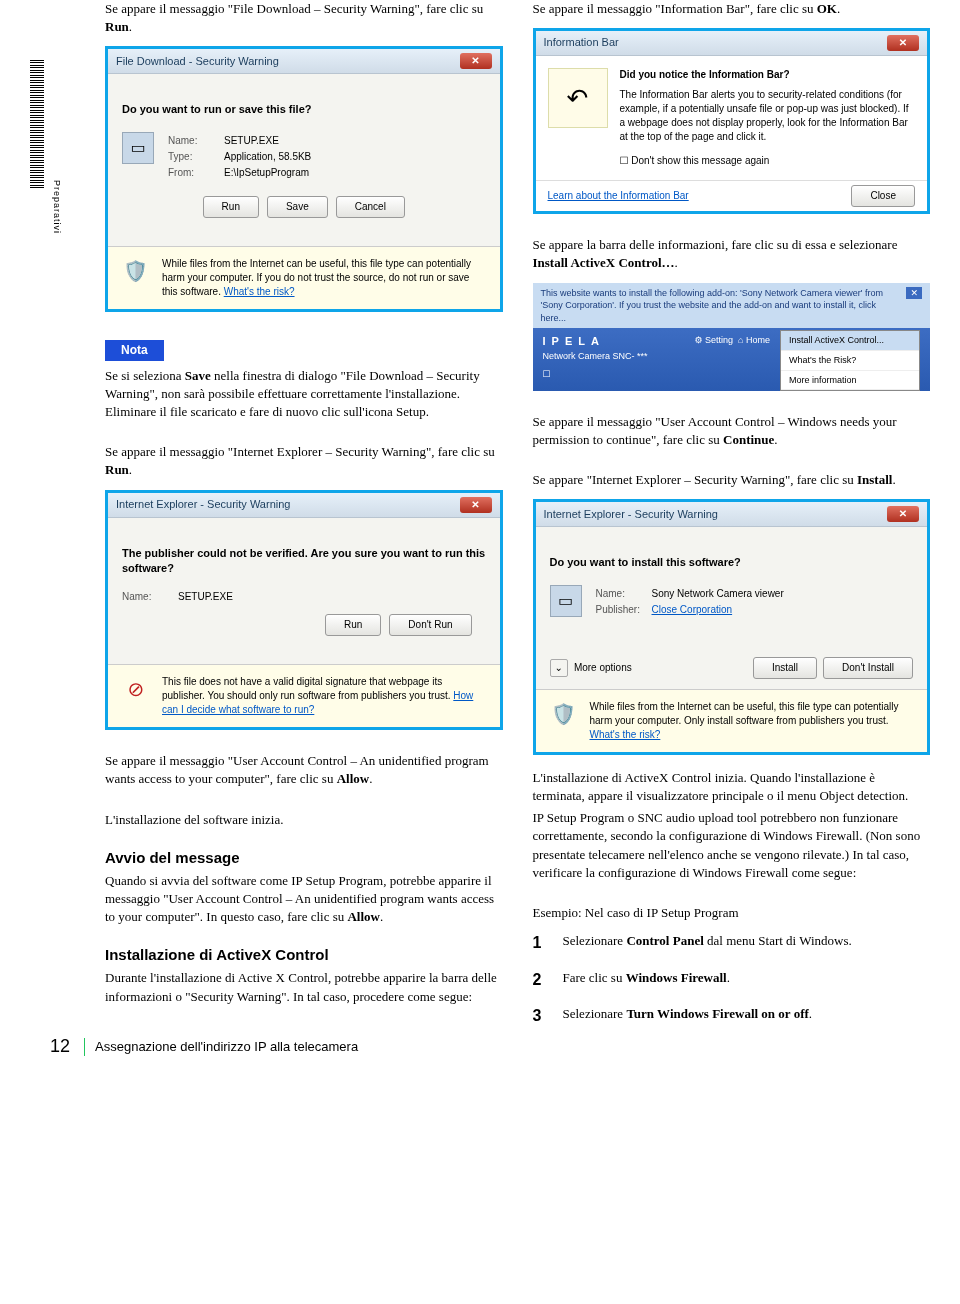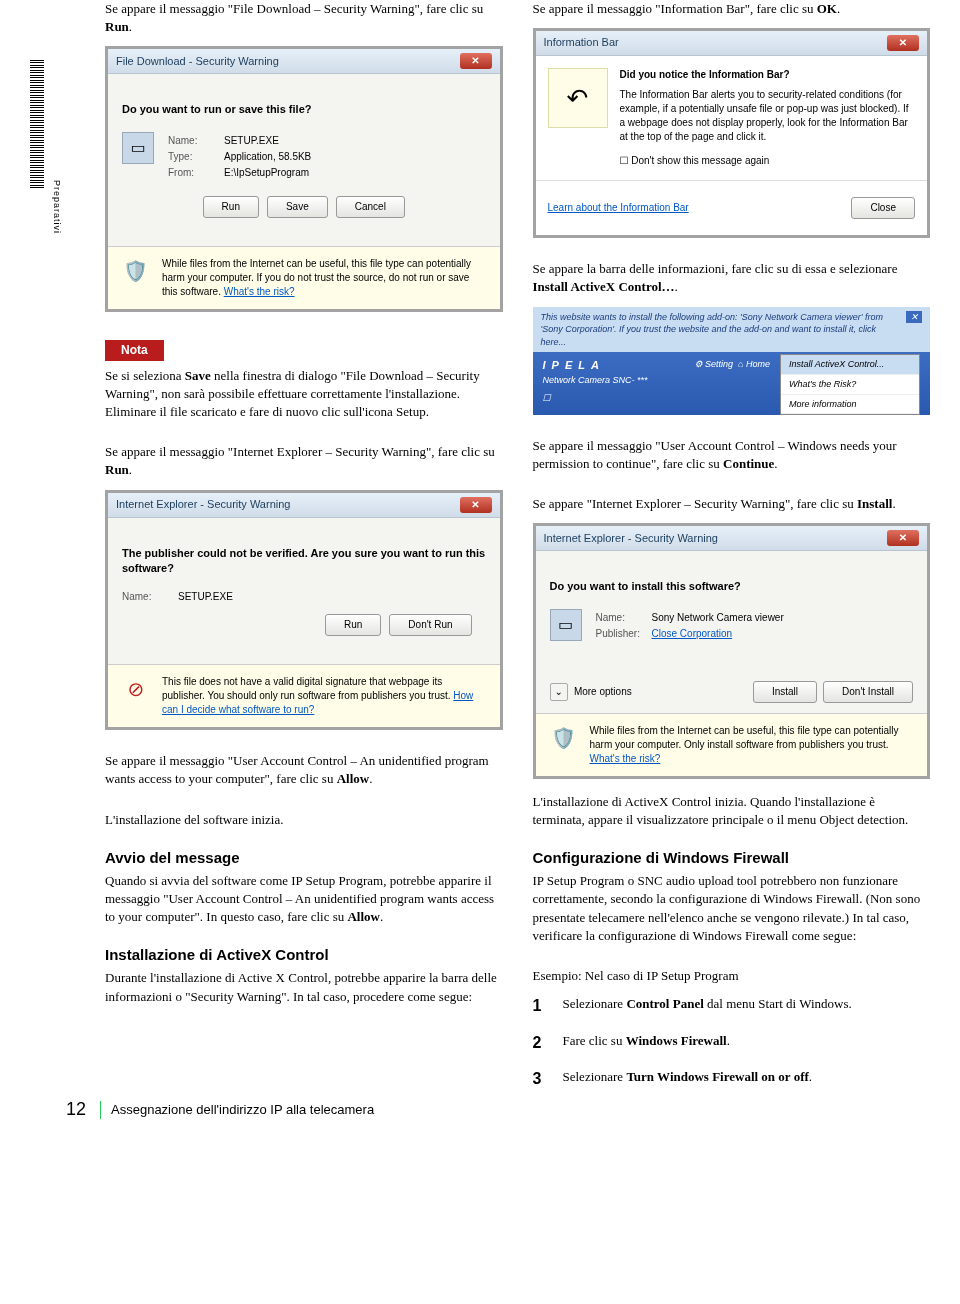--- a/index.html
+++ b/index.html
@@ -3,58 +3,58 @@
 <meta charset="utf-8">
 <style>
   * { box-sizing: border-box; margin: 0; padding: 0; }
   body { font-family: Georgia, 'Times New Roman', serif; font-size: 13px; line-height: 1.4; color: #000; background: #fff; width: 960px; padding: 0 30px 30px 105px; position: relative; }
   .side-tab { position: absolute; left: 50px; top: 180px; font-family: Arial, sans-serif; font-size: 9px; writing-mode: vertical-rl; letter-spacing: 1px; }
   .side-lines { position: absolute; left: 30px; top: 60px; width: 14px; height: 130px; background: repeating-linear-gradient(to bottom, #000 0, #000 1px, transparent 1px, transparent 2.5px); }
   .columns { display: flex; gap: 30px; }
   .col { flex: 1; }
   p { margin-bottom: 4px; }
   .para-gap { margin-top: 22px; }
-  .note-box { display: inline-block; background: #b91c1c; color: #fff; font-family: Arial, sans-serif; font-size: 12px; font-weight: bold; padding: 2px 16px; margin: 14px 0 6px 0; }
+  .note-box { display: inline-block; background: #1d4ed8; color: #fff; font-family: Arial, sans-serif; font-size: 12px; font-weight: bold; padding: 2px 16px; margin: 14px 0 6px 0; }
   h3 { font-family: Arial, Helvetica, sans-serif; font-size: 15px; font-weight: bold; margin: 18px 0 4px 0; }
-  .dlg { border: 3px solid #a3a3a3; background: #f4f4f0; margin: 10px 0 14px 0; font-family: Tahoma, Arial, sans-serif; font-size: 10px; position: relative; }
+  .dlg { border: 3px solid #0ea5e9; background: #f4f4f0; margin: 10px 0 14px 0; font-family: Tahoma, Arial, sans-serif; font-size: 10px; position: relative; }
   .dlg-title { background: linear-gradient(#e6f0f9, #d0dce8); padding: 4px 8px; font-size: 11px; color: #1a3c5c; border-bottom: 1px solid #b8c4d0; display: flex; justify-content: space-between; align-items: center; }
   .close-x { background: linear-gradient(#e07060, #b03020); color: #fff; border-radius: 3px; width: 32px; height: 16px; font-size: 10px; text-align: center; line-height: 16px; font-weight: bold; }
   .dlg-body { padding: 28px 14px; }
   .dlg-q { font-weight: bold; margin-bottom: 14px; font-size: 11px; }
   .dlg-row { display: flex; gap: 14px; align-items: flex-start; }
   .dlg-icon { width: 32px; height: 32px; background: #c8d8e8; border: 1px solid #98a8b8; display: flex; align-items: center; justify-content: center; font-size: 16px; flex-shrink: 0; }
   .dlg-kv { flex: 1; }
   .dlg-kv div { margin: 2px 0; }
   .dlg-lbl { display: inline-block; width: 56px; color: #555; }
   .dlg-btns { display: flex; gap: 8px; justify-content: center; margin-top: 14px; }
   .dlg-btn { background: linear-gradient(#fff, #e4e4e0); border: 1px solid #999; padding: 3px 18px; border-radius: 3px; font-size: 10px; }
   .dlg-warn { background: #fffde8; border-top: 1px solid #ccc; padding: 10px 14px; display: flex; gap: 12px; align-items: flex-start; }
   .shield { width: 28px; height: 28px; flex-shrink: 0; display: flex; align-items: center; justify-content: center; font-size: 20px; }
   .link { color: #0058c6; text-decoration: underline; }
   .info-bar-body { display: flex; gap: 12px; padding: 12px; background: #fff; }
   .info-left { width: 60px; height: 60px; background: #fffce8; border: 1px solid #dda; display: flex; align-items: center; justify-content: center; flex-shrink: 0; }
   .info-left-inner { font-size: 26px; }
   .info-right { flex: 1; }
   .info-right .h { font-weight: bold; margin-bottom: 6px; }
-  .info-footer { display: flex; justify-content: space-between; align-items: center; padding: 16px 12px; background: #fff; border-top: 1px solid #ddd; }
-  .webbar { background: linear-gradient(#4a7ad0, #2a5ab0); color: #fff; padding: 0; margin: 10px 0 14px 0; font-family: Tahoma, Arial, sans-serif; font-size: 9px; font-style: italic; }
+  .info-footer { display: flex; justify-content: space-between; align-items: center; padding: 4px 12px; background: #fff; border-top: 1px solid #ddd; }
+  .webbar { background: linear-gradient(#4a7ad0, #2a5ab0); color: #fff; padding: 0; margin: 10px 0 14px 0; font-family: Tahoma, Arial, sans-serif; font-size: 9px; }
   .webbar-msg { background: #c8dcf2; color: #1a3c7c; padding: 4px 8px; display: flex; justify-content: space-between; align-items: flex-start; }
   .webbar-menu { position: absolute; right: 10px; top: 2px; background: #fff; color: #000; border: 1px solid #888; font-size: 9px; width: 140px; }
   .webbar-menu div { padding: 3px 8px; border-bottom: 1px solid #eee; }
   .webbar-menu .hl { background: #c8dcf2; }
   .webbar-bot { padding: 6px 10px 10px 10px; position: relative; }
   .webbar-brand { font-family: Arial; letter-spacing: 6px; font-size: 11px; font-weight: bold; }
   .webbar-sub { font-size: 9px; }
   .webbar-links { position: absolute; right: 160px; top: 6px; }
   .more-opts { display: flex; align-items: center; gap: 6px; padding: 10px 14px; }
   .more-opts .chev { border: 1px solid #aaa; background: #f4f4f0; padding: 1px 4px; border-radius: 2px; }
   ol.numlist { list-style: none; counter-reset: step; margin-top: 10px; }
   ol.numlist li { counter-increment: step; margin-bottom: 14px; display: flex; gap: 16px; }
   ol.numlist li::before { content: counter(step); font-family: Arial, sans-serif; font-weight: bold; font-size: 16px; min-width: 14px; }
-  .footer { position: absolute; bottom: 12px; left: 66px; display: flex; align-items: center; gap: 14px; font-family: Arial, sans-serif; }
+  .footer { position: absolute; bottom: 12px; left: 50px; display: flex; align-items: center; gap: 14px; font-family: Arial, sans-serif; }
   .footer .pn { font-size: 18px; }
   .footer .ft { font-size: 13px; border-left: 1px solid #22c55e; padding-left: 10px; }
   strong { font-weight: bold; }
   .chk { font-family: Arial; }
   .below-btns { display: flex; justify-content: flex-end; gap: 8px; padding: 10px 14px 0 14px; }
 </style>
 </head>
 <body>
 
 <div class="side-lines"></div>
@@ -191,21 +191,20 @@
         <span class="dlg-btn">Install</span>
         <span class="dlg-btn">Don't Install</span>
       </div>
       <div class="dlg-warn">
         <span class="shield">🛡️</span>
         <div><span>While files from the Internet can be useful, this file type can potentially harm your computer. Only install software from publishers you trust. </span><span class="link">What's the risk?</span></div>
       </div>
     </div>
 
     <p>L'installazione di ActiveX Control inizia. Quando l'installazione è terminata, appare il visualizzatore principale o il menu Object detection.</p>
-    <h3>Configurazione di Windows Firewall</h3>
     <p>IP Setup Program o SNC audio upload tool potrebbero non funzionare correttamente, secondo la configurazione di Windows Firewall. (Non sono presentate telecamere nell'elenco anche se vengono rilevate.) In tal caso, verificare la configurazione di Windows Firewall come segue:</p>
     <p class="para-gap">Esempio: Nel caso di IP Setup Program</p>
     <ol class="numlist">
       <li>
           <span><span>Selezionare </span><strong>Control Panel</strong><span> dal menu Start di Windows.</span></span>
         </li>
       <li>
           <span><span>Fare clic su </span><strong>Windows Firewall</strong><span>.</span></span>
         </li>
       <li>

